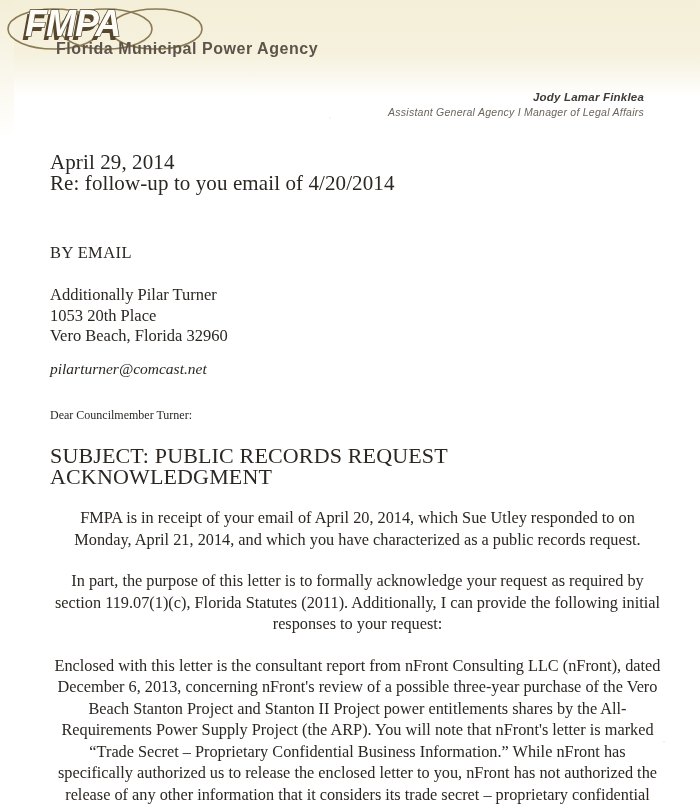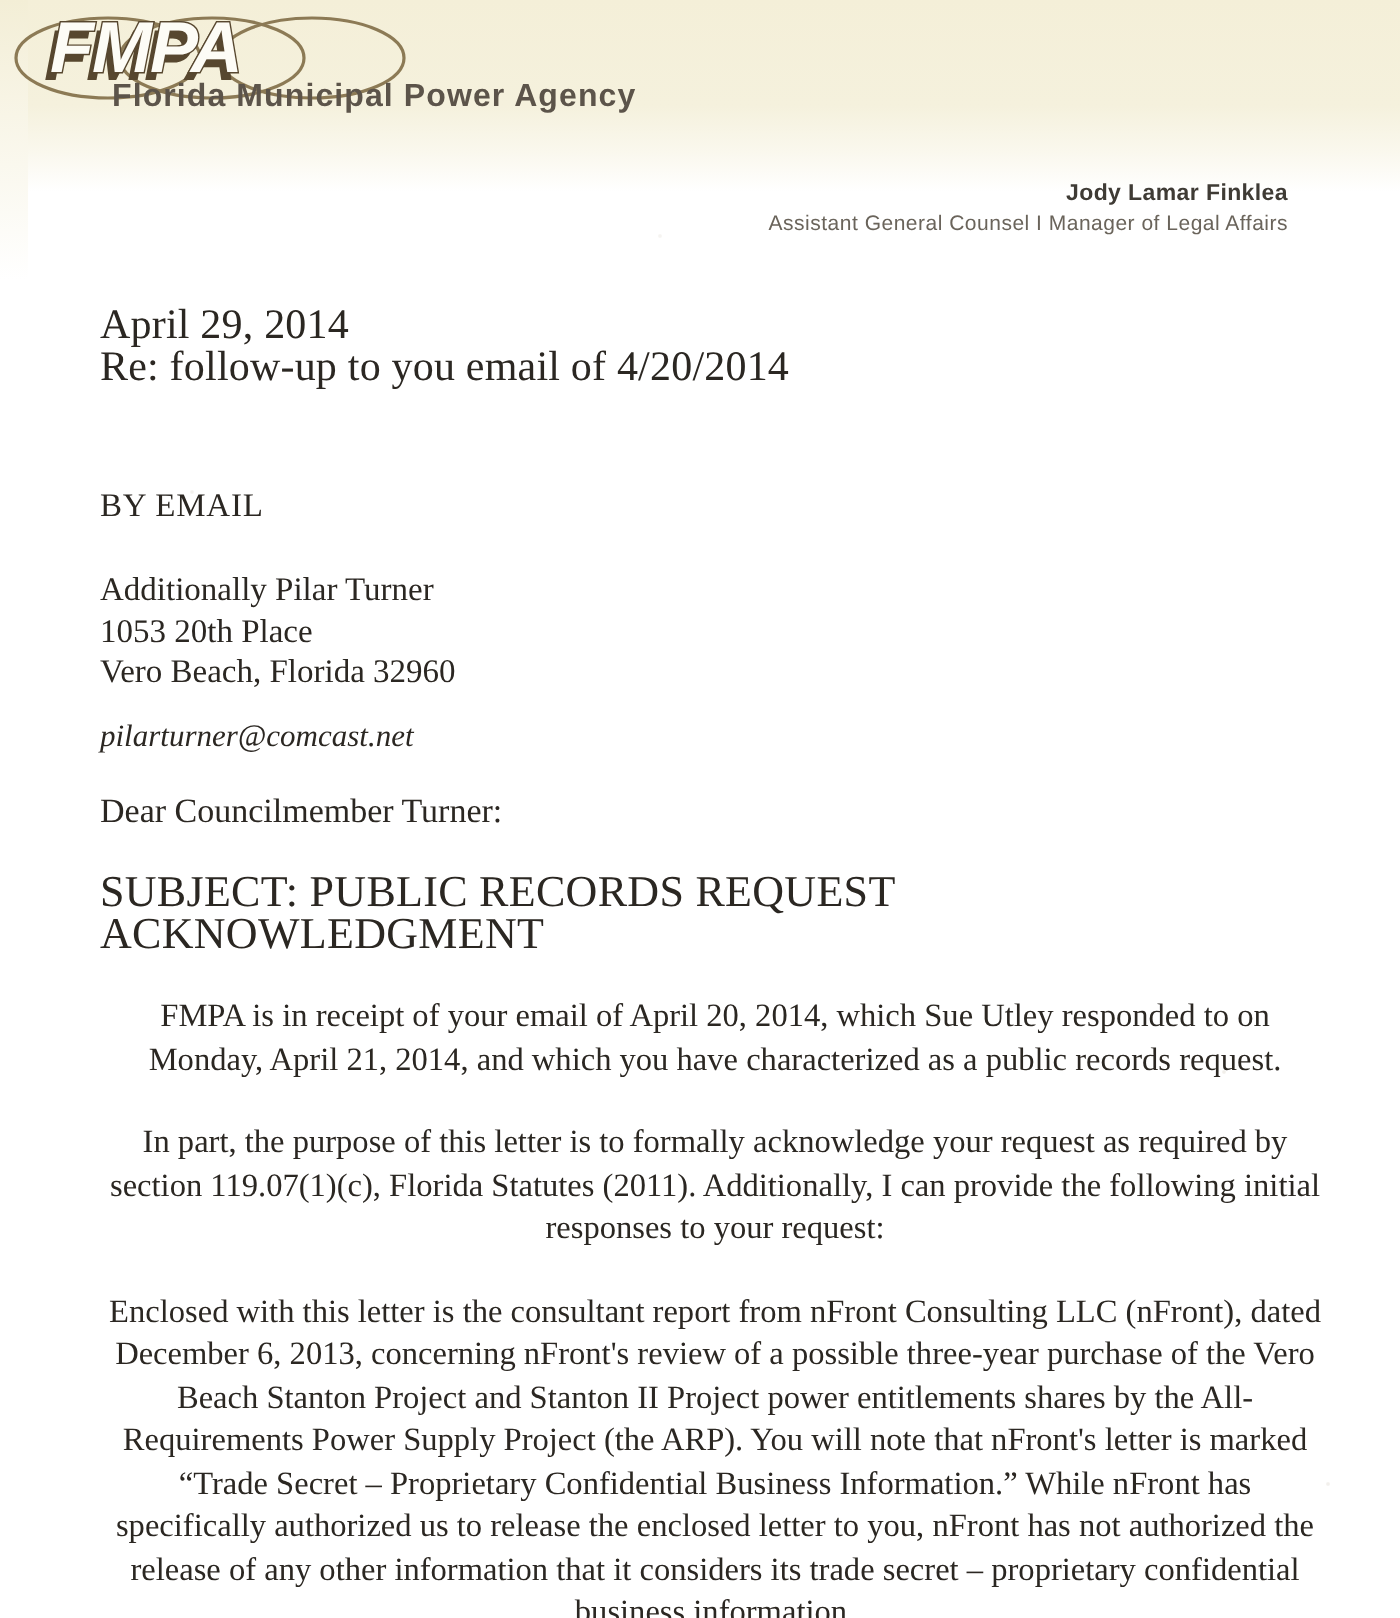--- a/index.html
+++ b/index.html
@@ -71,20 +71,21 @@
     white-space: nowrap;
   }
 
   .attorney-block {
     position: absolute;
     right: 4px;
     top: 90px;
     text-align: right;
     font-family: "Liberation Sans", sans-serif;
     color: #4f4a43;
+    font-style: italic;
   }
   .attorney-name {
     font-size: 11.5px;
     font-weight: bold;
     letter-spacing: 0.2px;
     color: #3f3b35;
     line-height: 14px;
   }
   .attorney-title {
     font-size: 10.5px;
@@ -123,22 +124,22 @@
     font-size: 16.5px;
     line-height: 20.5px;
   }
   .recipient .email-line {
     font-style: italic;
     font-size: 15.5px;
     margin-top: 12px;
   }
 
   .salutation {
-    margin-top: 16px;
-    font-size: 17px;
+    margin-top: 26px;
+    font-size: 12px;
     line-height: 21px;
   }
 
   .subject-line {
     margin-top: 19px;
     font-size: 22px;
     line-height: 21px;
     letter-spacing: 0.15px;
   }
 
@@ -181,21 +182,21 @@
       <text x="16" y="36" font-family="'Liberation Sans', sans-serif" font-size="36" font-weight="bold" font-style="italic" letter-spacing="-1" fill="#57472f">FMPA</text>
 
       <text x="19" y="32" font-family="'Liberation Sans', sans-serif" font-size="36" font-weight="bold" font-style="italic" letter-spacing="-1" fill="#fdfcf6" stroke="#57472f" stroke-width="1.4" paint-order="stroke">FMPA</text>
     </svg>
   </div>
 
   <div class="tagline">Florida Municipal Power Agency</div>
 
   <div class="attorney-block">
     <div class="attorney-name">Jody Lamar Finklea</div>
-    <div class="attorney-title">Assistant General Counsel I Manager of Legal Affairs</div>
+    <div class="attorney-title">Assistant General Agency I Manager of Legal Affairs</div>
   </div>
 
 </header>
 
 <main class="letter-body">
 
   <div class="blk date-block">
     <div>April 29, 2014</div>
     <div>Re: follow-up to you email of 4/20/2014</div>
   </div>

